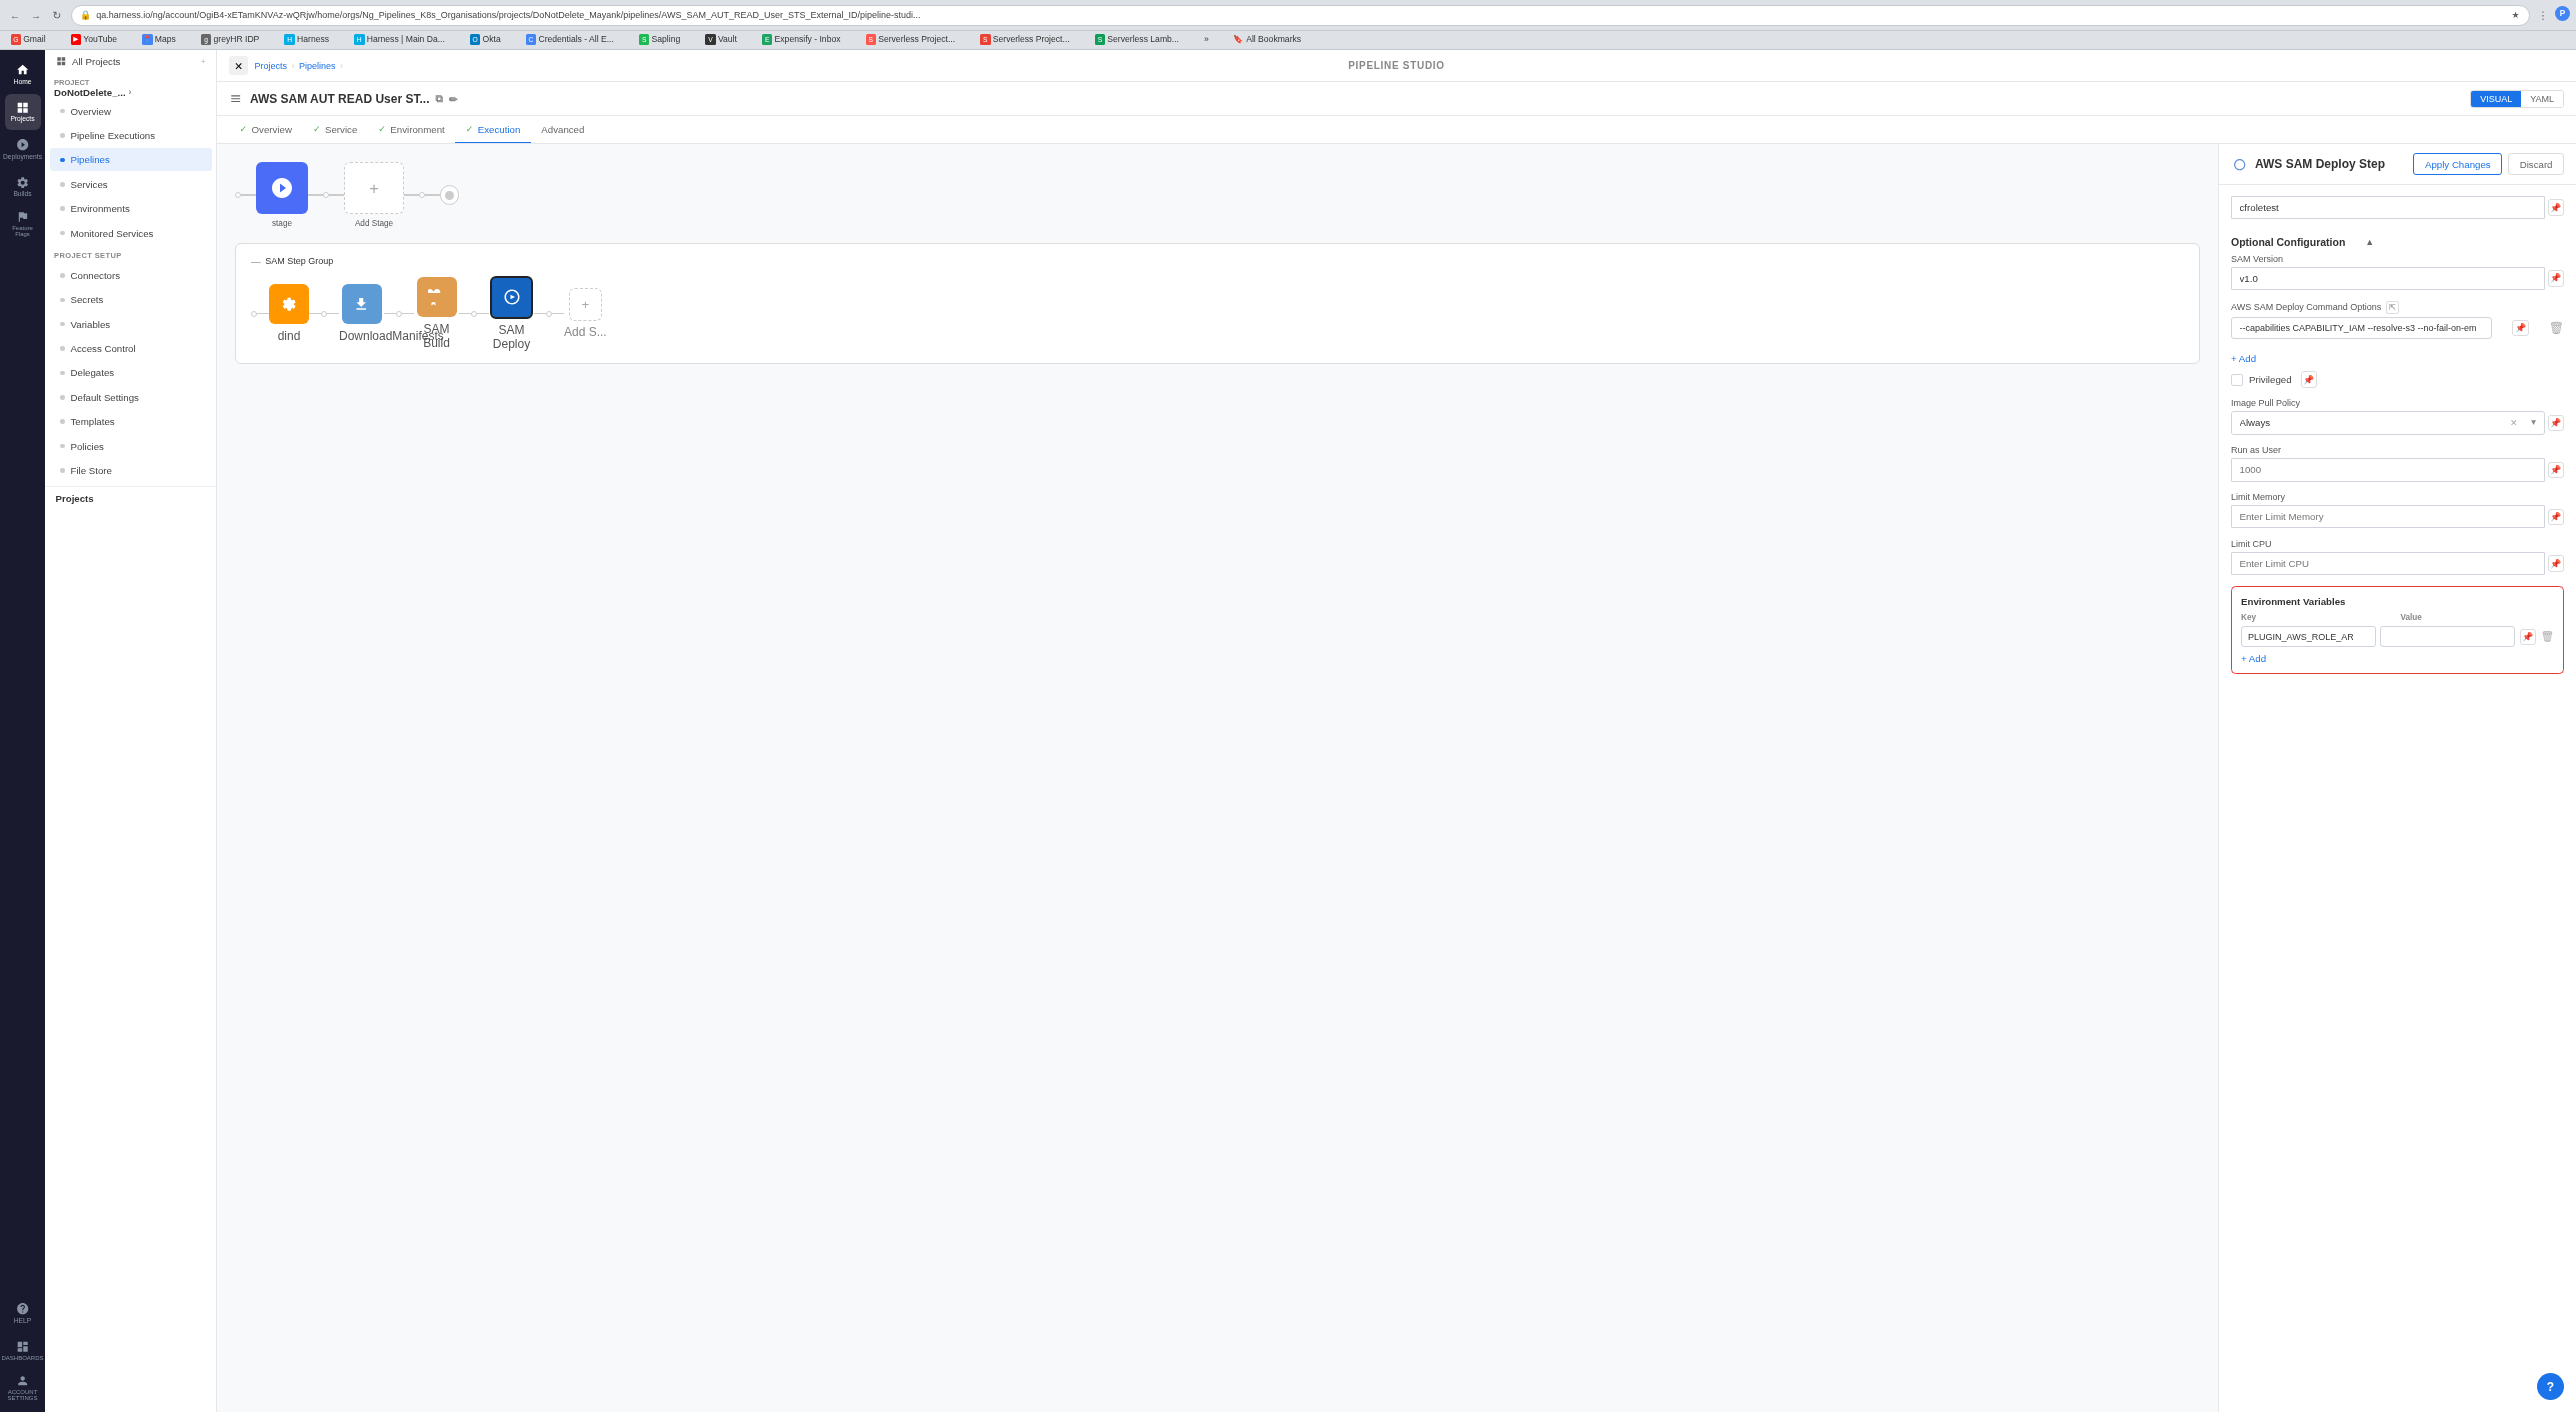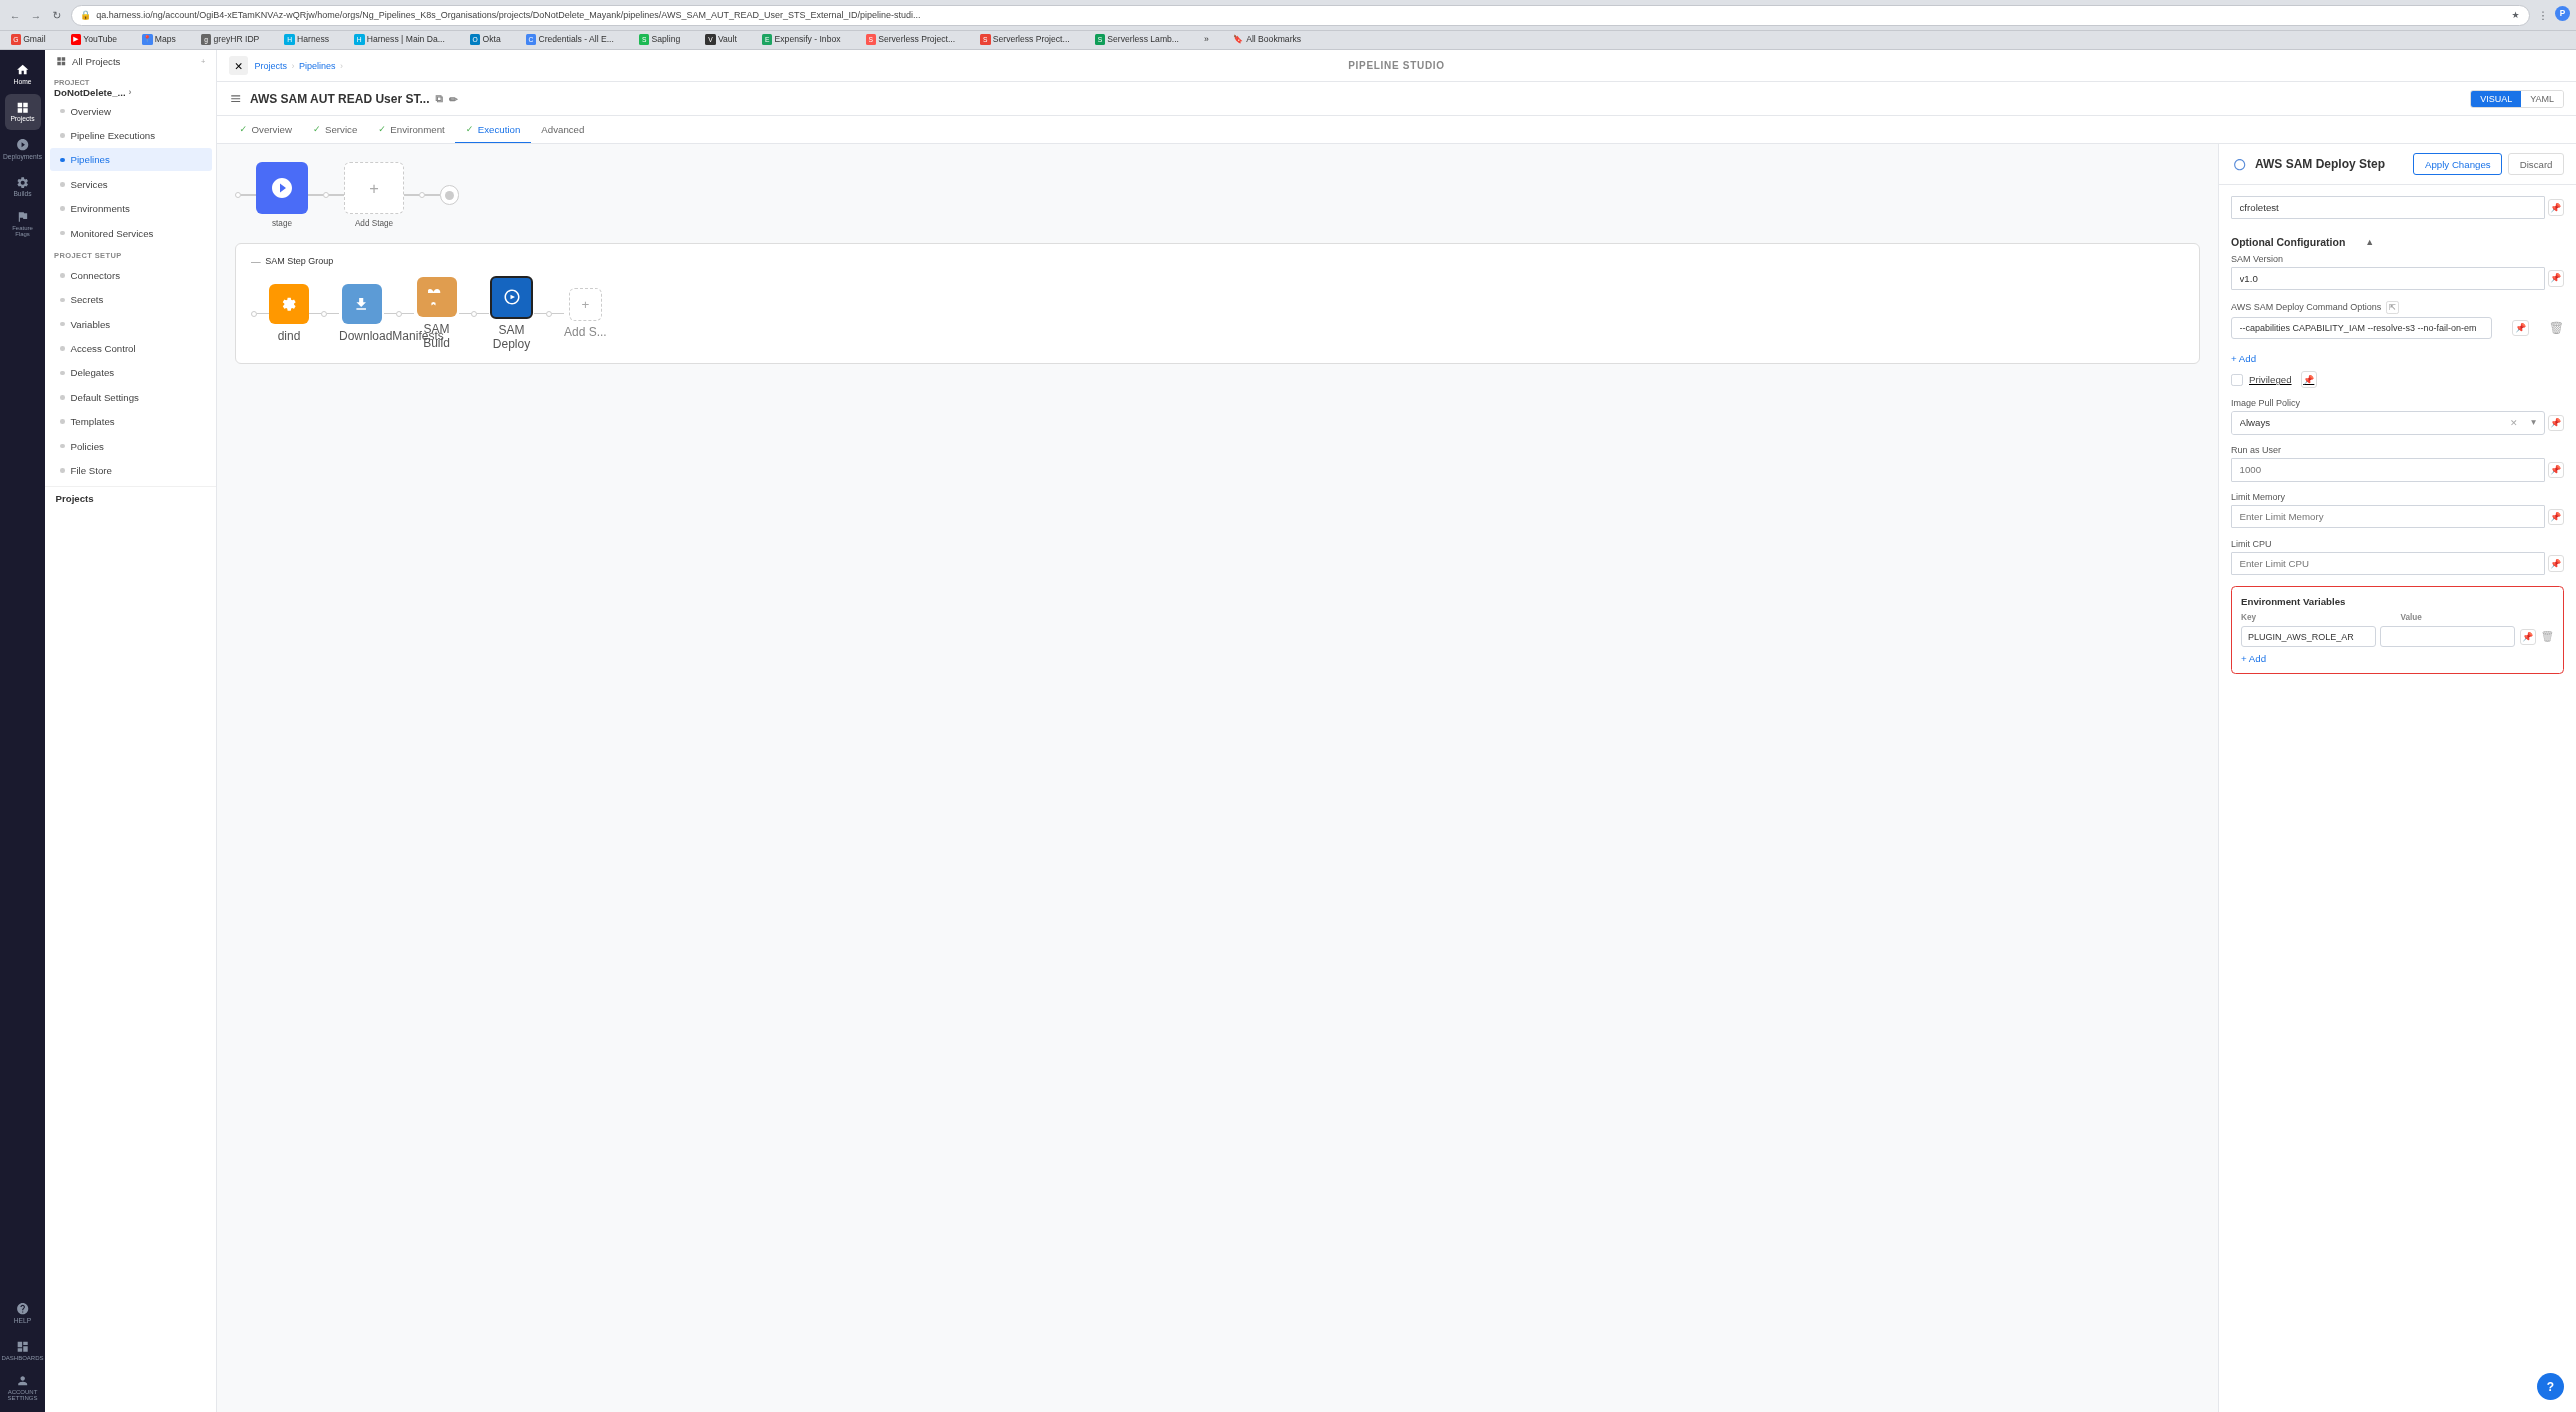--- a/index.html
+++ b/index.html
@@ -89,21 +89,21 @@
     .field-input { width: 100%; border: 0.7px solid #d0d5dd; border-radius: 1px; padding: 5.2px 7.5px; font-size: 9.7px; color: #333; outline: none; display: flex; align-items: center; }
     .field-input-wrapper { display: flex; align-items: center; gap: 3px; }
     .field-input-wrapper .field-input { flex: 1; }
     .pin-icon { width: 16.4px; height: 16.4px; border: 0.7px solid #ddd; border-radius: 3px; display: flex; align-items: center; justify-content: center; cursor: pointer; color: #888; font-size: 9px; flex-shrink: 0; }
     .section-toggle { display: flex; align-items: center; gap: 20px; padding: 6px 0; margin-bottom: 0; cursor: pointer; }
     .section-toggle-label { font-size: 10.5px; font-weight: 600; color: #333; }
     .section-toggle-icon { color: #666; font-size: 9px; }
     .add-link { color: #1a73e8; font-size: 9.7px; cursor: pointer; display: inline-flex; align-items: center; gap: 3px; margin-top: 3px; }
 
     
-    .checkbox-row { display: flex; align-items: center; gap: 6px; margin: 4.5px 0; text-decoration: underline; }
+    .checkbox-row { display: flex; align-items: center; gap: 6px; margin: 4.5px 0; }
     .checkbox-box { width: 12px; height: 12px; border: 0.7px solid #d0d5dd; border-radius: 2.2px; background: white; flex-shrink: 0; cursor: pointer; }
     .checkbox-label { font-size: 9.7px; color: #444; }
 
     
     .select-wrapper { display: flex; align-items: center; border: 0.7px solid #d0d5dd; border-radius: 3px; overflow: hidden; }
     .select-input { flex: 1; border: none; padding: 5.2px 7.5px; font-size: 9.7px; color: #333; outline: none; background: white; }
     .select-clear { padding: 0 6px; color: #aaa; font-size: 9px; cursor: pointer; }
     .select-arrow { padding: 0 6px; color: #888; font-size: 8.2px; }
 
     

